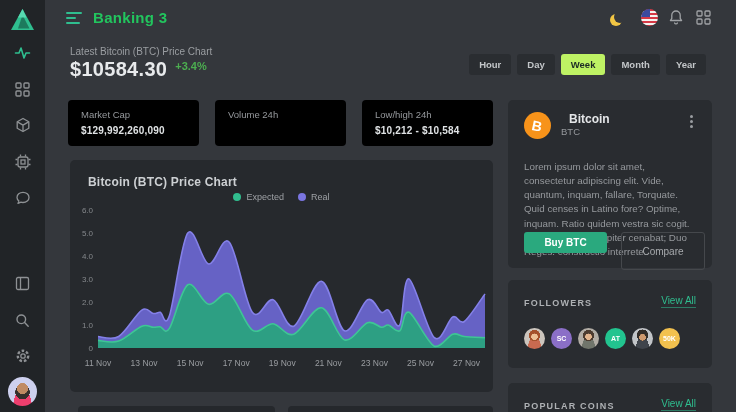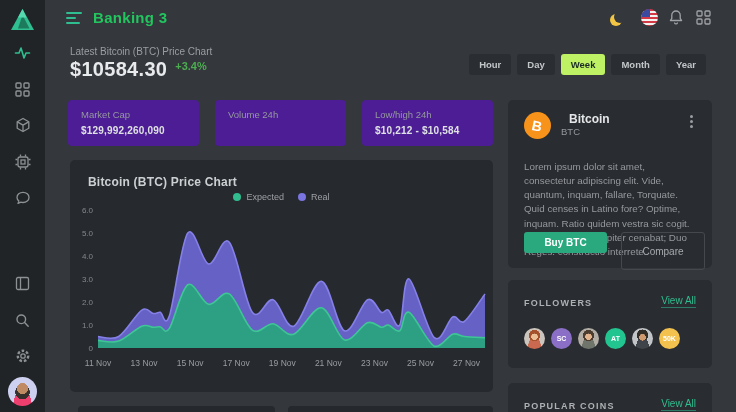--- a/index.html
+++ b/index.html
@@ -38,21 +38,21 @@
   .price-val{font-size:20px;font-weight:700;color:#e8eaec;letter-spacing:.3px;}
   .price-change{font-size:11px;font-weight:700;color:#4cae50;margin-top:2px;}
 
   
   .filters{position:absolute;right:30px;top:54px;display:flex;gap:6px;}
   .filter-btn{background:#2a2d31;color:#c3c6c9;font-size:9.5px;font-weight:700;
     padding:5px 10px;border-radius:3px;border:none;cursor:pointer;font-family:inherit;}
   .filter-btn.active{background:#bef264;color:#1c2a25;}
 
   
-  .stat-card{position:absolute;top:100px;width:131px;height:46px;background:#4c1d95;border-radius:4px;
+  .stat-card{position:absolute;top:100px;width:131px;height:46px;background:#000000;border-radius:4px;
     padding:9px 13px;box-sizing:border-box;}
   .stat-card .s-label{font-size:9.5px;color:#96999d;margin-bottom:5px;}
   .stat-card .s-value{font-size:10px;font-weight:700;color:#dfe2e4;letter-spacing:.2px;}
 
   
   .chart-card{position:absolute;left:70px;top:160px;width:423px;height:232px;background:#26292d;border-radius:5px;}
   .chart-title{position:absolute;left:18px;top:15px;font-size:12px;font-weight:700;color:#cdd0d3;letter-spacing:.2px;}
   .legend{position:absolute;left:0;right:0;top:32px;display:flex;justify-content:center;gap:14px;}
   .legend-item{display:flex;align-items:center;gap:5px;font-size:9px;color:#9da0a4;}
   .legend-dot{width:8px;height:8px;border-radius:50%;}

